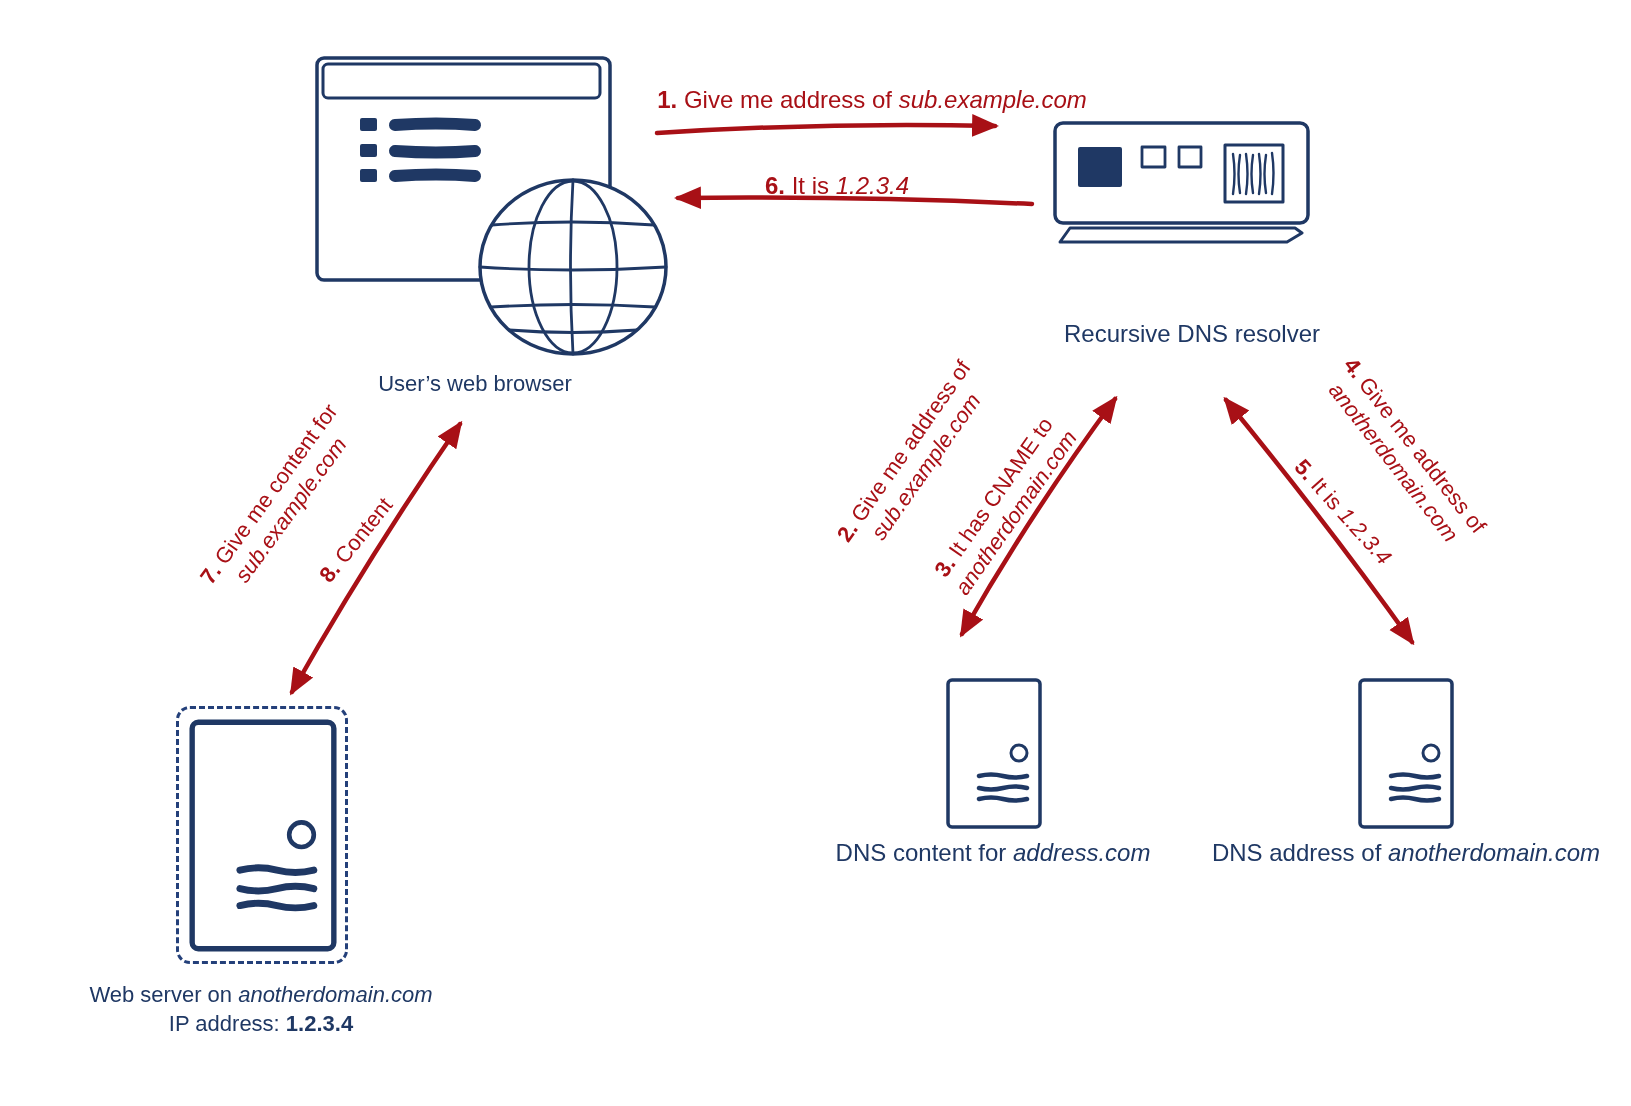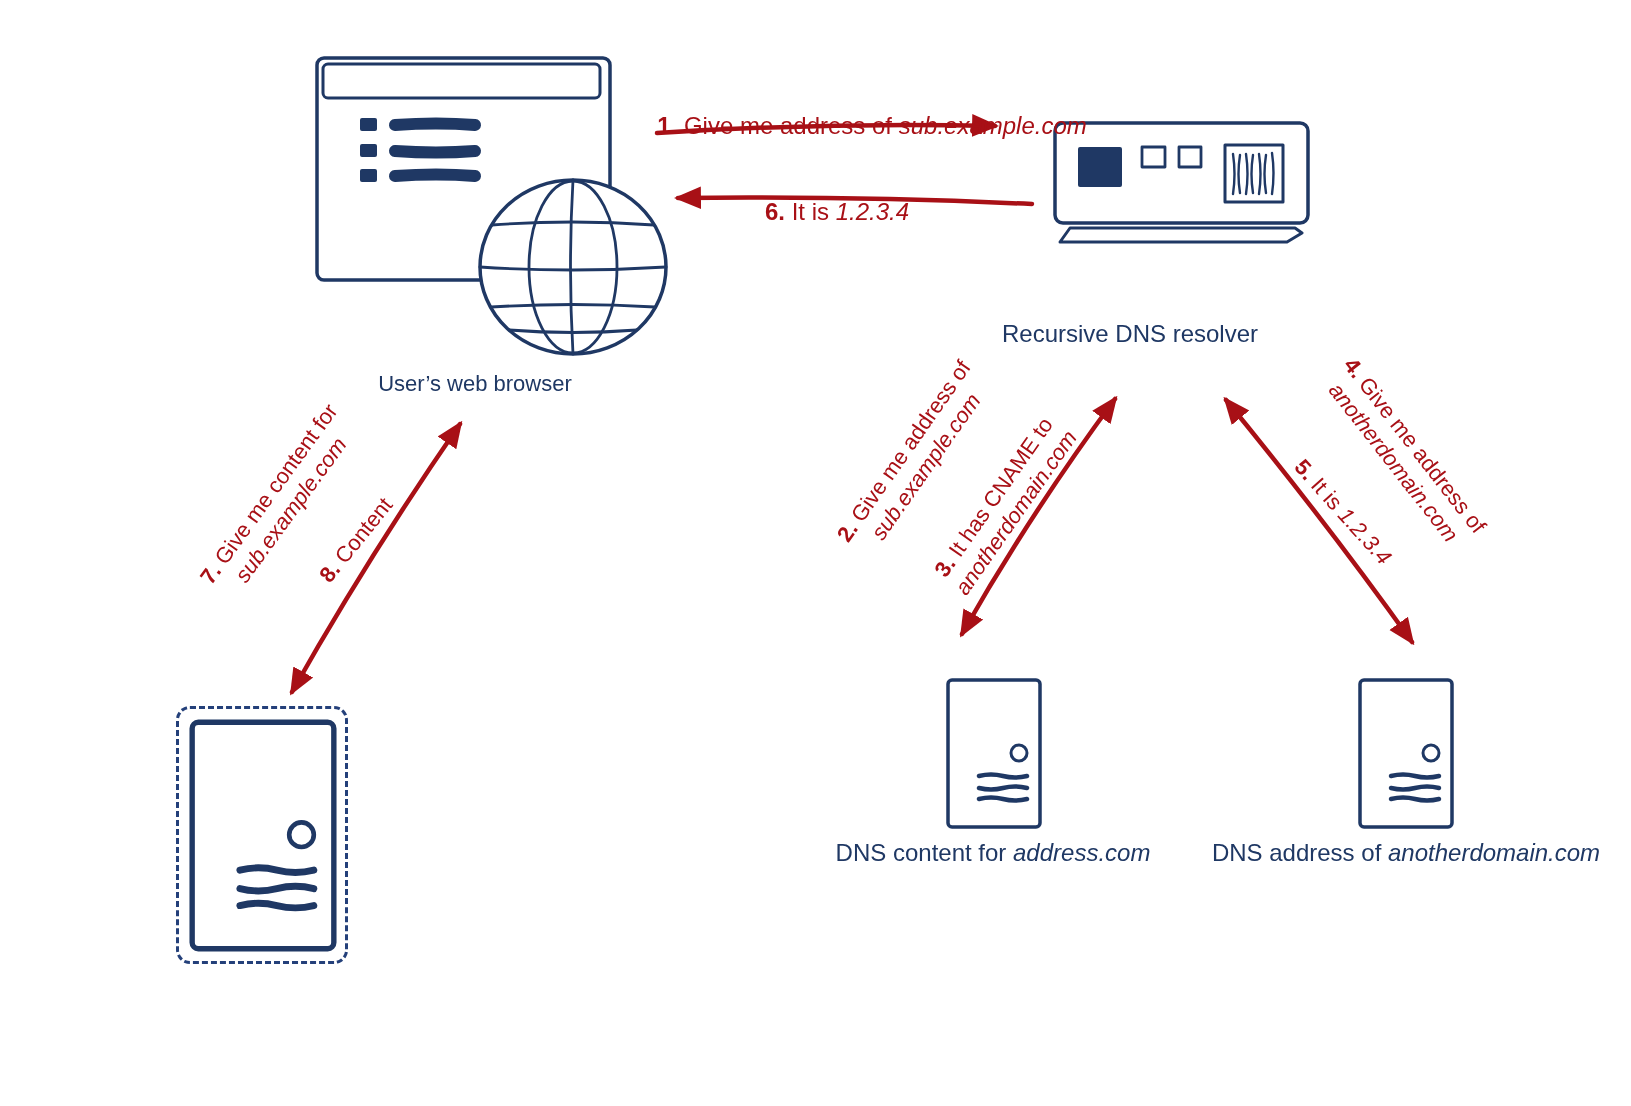--- a/index.html
+++ b/index.html
@@ -12,21 +12,21 @@
   .ink{stroke:#1f3864;fill:none;stroke-linecap:round;stroke-linejoin:round}
   .ink-fill{fill:#1f3864;stroke:none}
   .node-label{
     position:absolute;transform:translate(-50%,-50%);
     color:#1f3864;font-size:24px;white-space:nowrap;
   }
   .big{font-size:22px}
   .weblabel{text-align:center;line-height:1.32}
   .hmsg{
     position:absolute;transform:translate(-50%,-50%);
-    color:#a81016;font-size:24px;white-space:nowrap;margin-top:26px;
+    color:#a81016;font-size:24px;white-space:nowrap;
   }
   .rlabel{
     position:absolute;transform:translate(-50%,-50%) rotate(var(--rot));
     color:#a81016;font-size:22px;line-height:1.24;text-align:center;white-space:nowrap;
   }
   b{font-weight:bold}
   i{font-style:italic}
   .dashed-box{
     border:3px dashed #24407a;border-radius:14px;
   }
@@ -110,27 +110,29 @@
   <use href="#server-shape"></use>
 </svg>
 
 <div class="abs dashed-box" style="left:176px;top:706px;width:166px;height:252px"></div>
 <svg class="icon" style="left:186px;top:716px" width="154" height="239" viewBox="0 0 100 155">
   <use href="#server-shape"></use>
 </svg>
 
 <div class="node-label big" style="left:475px;top:384px"><span>User’s web browser</span></div>
 
-<div class="node-label" style="left:1130px;top:334px"><span>Recursive DNS resolver</span></div>
+<div class="node-label" style="left:1192px;top:334px"><span>Recursive DNS resolver</span></div>
 
 <div class="node-label" style="left:993px;top:853px"><span>DNS content for </span><i>address.com</i></div>
 
 <div class="node-label" style="left:1406px;top:853px"><span>DNS address of </span><i>anotherdomain.com</i></div>
 
 <div class="node-label big weblabel" style="left:261px;top:1009px">
+  <div><span>Web server on </span><i>anotherdomain.com</i></div>
+  <div><span>IP address: </span><b>1.2.3.4</b></div>
 </div>
 
 <div class="hmsg" style="left:872px;top:100px"><b>1.</b><span> Give me address of </span><i>sub.example.com</i></div>
 
 <div class="hmsg" style="left:837px;top:186px"><b>6.</b><span> It is </span><i>1.2.3.4</i></div>
 
 <div class="rlabel" style="left:915px;top:459px;--rot:-55deg">
   <div><b>2.</b><span> Give me address of</span></div>
   <div><i>sub.example.com</i></div>
 </div>

